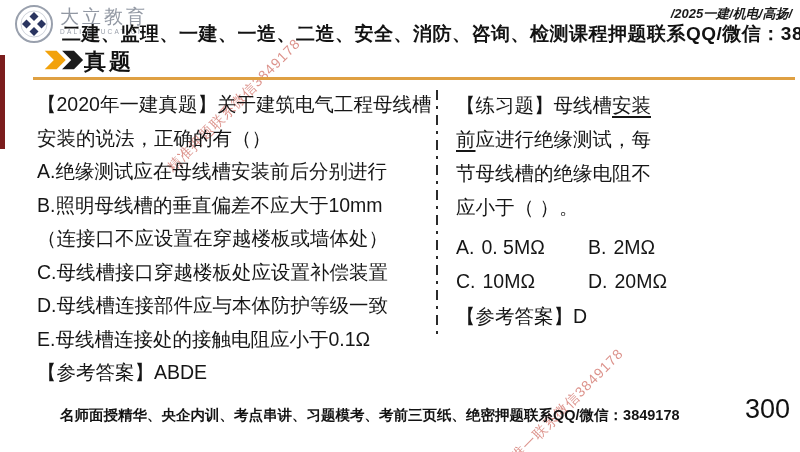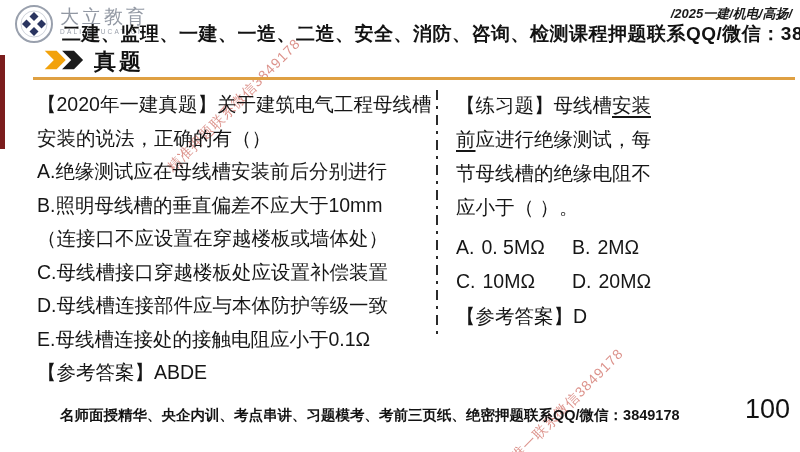--- a/index.html
+++ b/index.html
@@ -16,34 +16,34 @@
 
   
   .logo-wrap{left:14px;top:4px;display:flex;align-items:flex-start;gap:6px;z-index:3;}
   .logo-text{display:flex;flex-direction:column;margin-top:3px;}
   .logo-name{font-size:19px;color:#9298a3;letter-spacing:3px;font-weight:500;line-height:20px;}
   .logo-sub{font-size:6.5px;color:#9aa0ab;letter-spacing:2.2px;margin-top:1px;}
   .course-line{left:62px;top:21px;font-size:19px;font-weight:700;color:#131313;letter-spacing:0.5px;z-index:4;white-space:nowrap;}
   .corner-note{right:8px;top:5px;font-size:13px;font-style:italic;font-weight:700;color:#1a1a1a;z-index:4;}
 
   
-  .section-head{left:42px;top:47px;display:flex;align-items:center;gap:10px;z-index:4;}
+  .section-head{left:42px;top:47px;display:flex;align-items:center;z-index:4;}
   .section-title{font-size:22px;font-weight:700;letter-spacing:3px;color:#111;}
   .gold-rule{left:33px;top:77px;width:762px;height:2.5px;background:#DFA042;z-index:2;}
 
   
   .exam-col{left:37px;top:88px;width:400px;font-size:19.5px;line-height:33.5px;font-weight:500;z-index:3;}
   .exam-col div{white-space:nowrap;}
   .col-divider{left:436px;top:90px;width:2px;height:244px;z-index:3;
     background:repeating-linear-gradient(to bottom,#2b2b2b 0 10px,transparent 10px 16px,#2b2b2b 16px 19px,transparent 19px 25px);}
   .practice-col{left:456px;top:88px;width:334px;font-size:19.5px;line-height:34px;font-weight:500;z-index:3;}
   .practice-col .pline{white-space:nowrap;}
   .uline{text-decoration:underline;text-underline-offset:4px;text-decoration-thickness:2px;margin-top:8px;}
   .opt-rows{margin-top:6px;}
-  .opt-row{display:flex;white-space:nowrap;}
+  .opt-row{display:flex;white-space:nowrap;gap:16px;}
   .opt{width:116px;}
   .opt-label{margin-right:7px;}
   .answer-line{margin-top:1px;white-space:nowrap;}
 
   
   .footer-text{left:60px;top:406px;font-size:14.5px;font-weight:700;color:#131313;white-space:nowrap;z-index:3;}
   .page-num{right:10px;top:394px;font-size:27px;font-weight:500;color:#111;z-index:3;}
 
   
   .wm{color:rgba(192,57,43,0.55);font-size:14px;letter-spacing:1px;white-space:nowrap;z-index:1;font-weight:500;}
@@ -118,13 +118,13 @@
     </div>
     <div class="opt-row">
       <span class="opt"><span class="opt-label">C.</span><span>10MΩ</span></span>
       <span class="opt"><span class="opt-label">D.</span><span>20MΩ</span></span>
     </div>
   </div>
   <div class="answer-line"><span>【参考答案】</span><span>D</span></div>
 </div>
 
 <div class="abs footer-text">名师面授精华、央企内训、考点串讲、习题模考、考前三页纸、绝密押题联系QQ/微信：3849178</div>
-<div class="abs page-num">100</div>
+<div class="abs page-num">300</div>
 
 </body></html>

